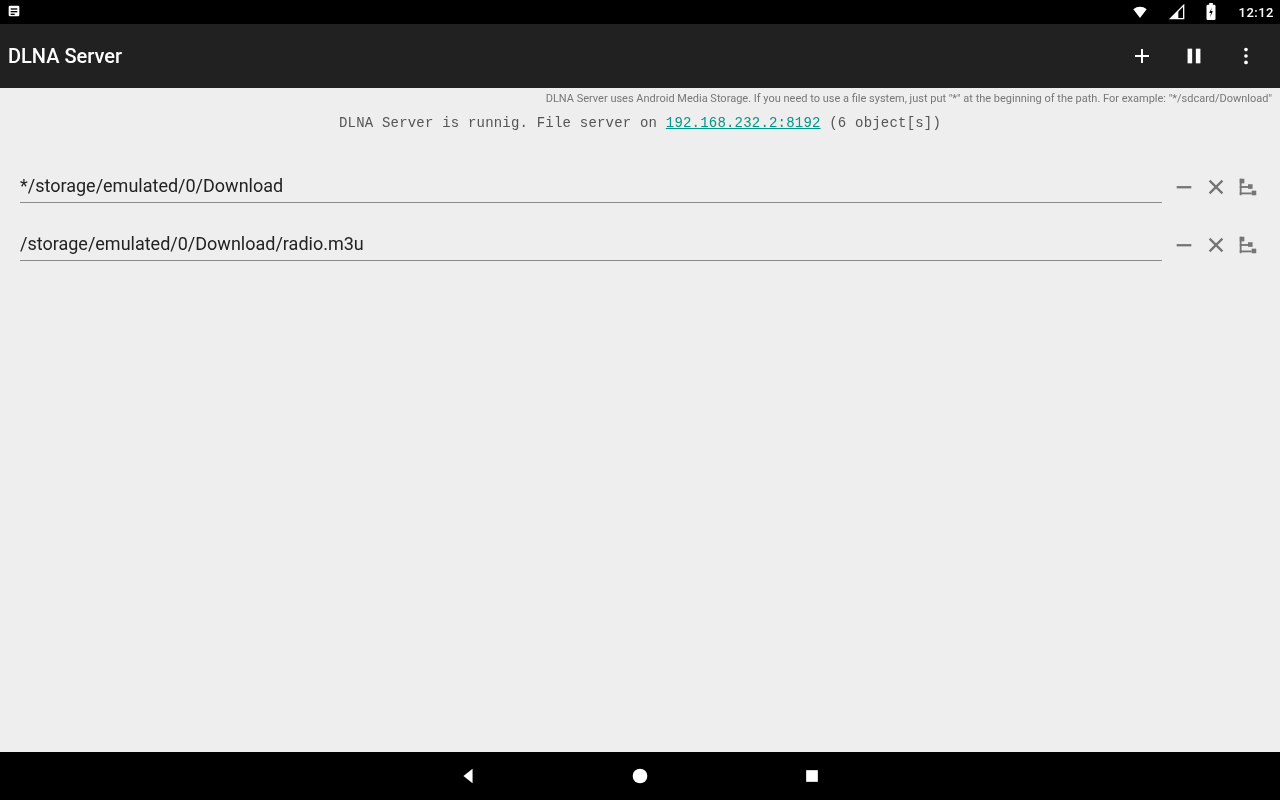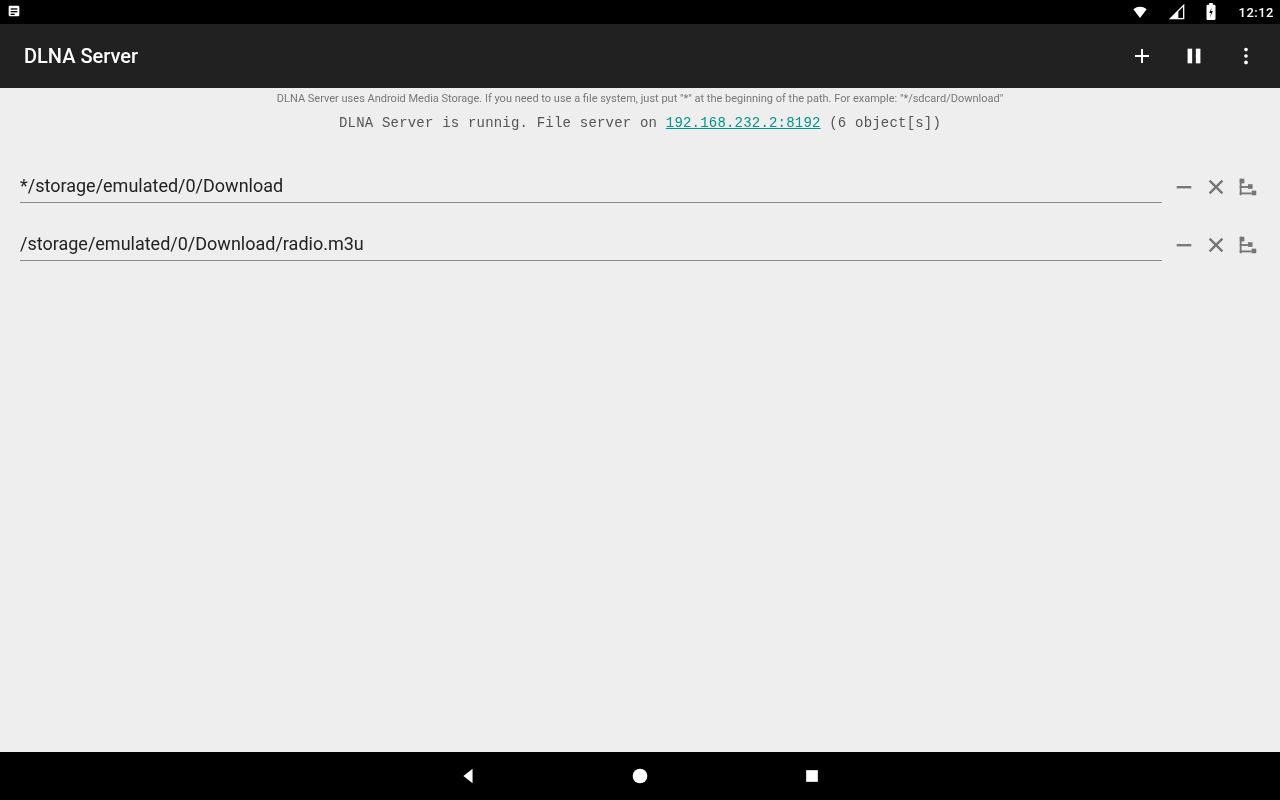--- a/index.html
+++ b/index.html
@@ -24,21 +24,21 @@
 .status-right { margin-left: auto; display: flex; align-items: center; gap: 20px; }
 .status-right svg { display: block; }
 .status-time { font-weight: 500; letter-spacing: 0.5px; margin-left: 2px; }
 
 .app-bar {
   height: 64px;
   background: #212121;
   color: #fff;
   display: flex;
   align-items: center;
-  padding: 0 20px 0 24px;
+  padding: 0 20px 0 8px;
 }
 .app-title {
   font-size: 20px;
   font-weight: 500;
 }
 .app-actions {
   margin-left: auto;
   display: flex;
   align-items: center;
   gap: 24px;
@@ -46,21 +46,21 @@
 .action-btn {
   display: flex;
   align-items: center;
   justify-content: center;
   width: 28px;
   height: 28px;
   cursor: pointer;
 }
 
 .info-text {
-  text-align: center;
+  text-align: right;
   font-size: 11px;
   color: #777;
   padding: 4px 8px 6px;
 }
 .status-line {
   text-align: center;
   font-family: Liberation Mono, monospace;
   font-size: 14px;
   color: #555;
   padding: 4px 8px 14px;

